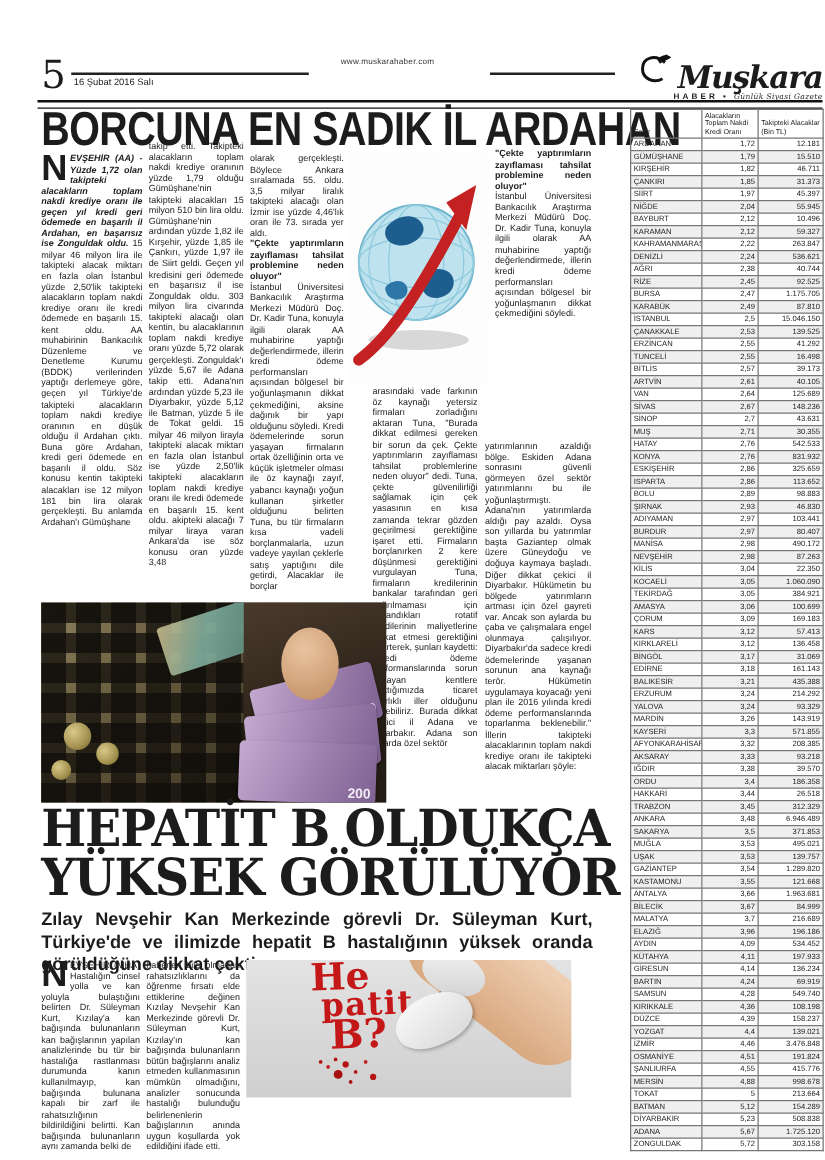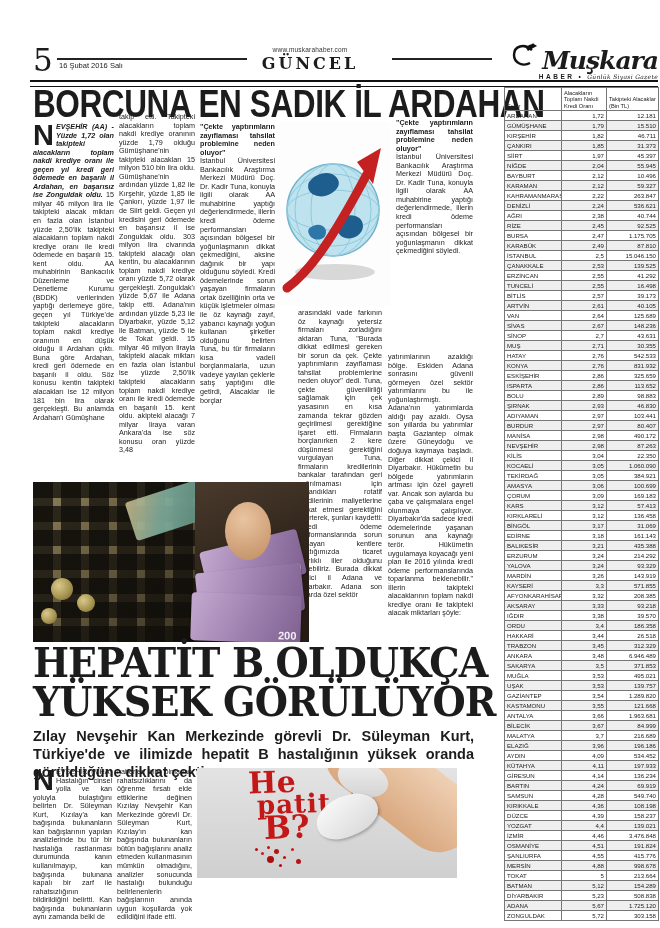--- a/index.html
+++ b/index.html
@@ -103,21 +103,20 @@
 </head>
 <body>
 
 <div class="page">
 
   <div class="abs pagenum">5</div>
   <div class="abs pn-line"></div>
   <div class="abs date">16 Şubat 2016 Salı</div>
   <div class="abs section-group">
     <div class="site-url">www.muskarahaber.com</div>
-    <div class="section-name">GÜNCEL</div>
   </div>
   <div class="abs sline-r"></div>
   <div class="abs logo">
     <div class="logo-row">
       <span style="margin-right:2px;">
         <svg width="30" height="26" viewBox="0 0 30 26">
           <path d="M22 8 C14 1, 4 4, 4 13 C4 21, 13 25, 20 21" fill="none" stroke="#111" stroke-width="2.4"></path>
           <path d="M16 6 C18 2, 24 1, 27 4 C24 6, 20 7, 18 9 Z" fill="#111"></path>
           <circle cx="23" cy="3" r="1.4" fill="#111"></circle>
         </svg>
@@ -134,20 +133,21 @@
 
   <div class="abs h1">BORCUNA EN SADIK İL ARDAHAN</div>
 
   <div class="abs col c1">
     <p><span class="dropcap">N</span><span class="bold">EVŞEHİR (AA) - Yüzde 1,72 olan takipteki alacakların toplam nakdi krediye oranı ile geçen yıl kredi geri ödemede en başarılı il Ardahan, en başarısız ise Zonguldak oldu.</span><span> 15 milyar 46 milyon lira ile takipteki alacak miktarı en fazla olan İstanbul yüzde 2,50'lik takipteki alacakların toplam nakdi krediye oranı ile kredi ödemede en başarılı 15. kent oldu. AA muhabirinin Bankacılık Düzenleme ve Denetleme Kurumu (BDDK) verilerinden yaptığı derlemeye göre, geçen yıl Türkiye'de takipteki alacakların toplam nakdi krediye oranının en düşük olduğu il Ardahan çıktı. Buna göre Ardahan, kredi geri ödemede en başarılı il oldu. Söz konusu kentin takipteki alacakları ise 12 milyon 181 bin lira olarak gerçekleşti. Bu anlamda Ardahan'ı Gümüşhane</span></p>
   </div>
   <div class="abs col c2">
     <p>takip etti. Takipteki alacakların toplam nakdi krediye oranının yüzde 1,79 olduğu Gümüşhane'nin takipteki alacakları 15 milyon 510 bin lira oldu. Gümüşhane'nin ardından yüzde 1,82 ile Kırşehir, yüzde 1,85 ile Çankırı, yüzde 1,97 ile de Siirt geldi. Geçen yıl kredisini geri ödemede en başarısız il ise Zonguldak oldu. 303 milyon lira civarında takipteki alacağı olan kentin, bu alacaklarının toplam nakdi krediye oranı yüzde 5,72 olarak gerçekleşti. Zonguldak'ı yüzde 5,67 ile Adana takip etti. Adana'nın ardından yüzde 5,23 ile Diyarbakır, yüzde 5,12 ile Batman, yüzde 5 ile de Tokat geldi. 15 milyar 46 milyon lirayla takipteki alacak miktarı en fazla olan İstanbul ise yüzde 2,50'lik takipteki alacakların toplam nakdi krediye oranı ile kredi ödemede en başarılı 15. kent oldu. akipteki alacağı 7 milyar liraya varan Ankara'da ise söz konusu oran yüzde 3,48</p>
   </div>
   <div class="abs col c3">
+    <p>olarak gerçekleşti. Böylece Ankara sıralamada 55. oldu. 3,5 milyar liralık takipteki alacağı olan İzmir ise yüzde 4,46'lık oran ile 73. sırada yer aldı.</p>
     <p class="qhead">"Çekte yaptırımların zayıflaması tahsilat problemine neden oluyor"</p>
     <p>İstanbul Üniversitesi Bankacılık Araştırma Merkezi Müdürü Doç. Dr. Kadir Tuna, konuyla ilgili olarak AA muhabirine yaptığı değerlendirmede, illerin kredi ödeme performansları açısından bölgesel bir yoğunlaşmanın dikkat çekmediğini, aksine dağınık bir yapı olduğunu söyledi. Kredi ödemelerinde sorun yaşayan firmaların ortak özelliğinin orta ve küçük işletmeler olması ile öz kaynağı zayıf, yabancı kaynağı yoğun kullanan şirketler olduğunu belirten Tuna, bu tür firmaların kısa vadeli borçlanmalarla, uzun vadeye yayılan çeklerle satış yaptığını dile getirdi, Alacaklar ile borçlar</p>
   </div>
 
   <div class="abs globe-ph">
     <svg width="112" height="184" viewBox="0 0 112 184">
       <ellipse cx="56" cy="150" rx="40" ry="8" fill="#d8d8d8"></ellipse>
       <circle cx="54" cy="88" r="46" fill="#bfe3ee"></circle>
       <circle cx="54" cy="88" r="46" fill="none" stroke="#6fb4cc" stroke-width="1.5"></circle>
       <ellipse cx="54" cy="88" rx="22" ry="46" fill="none" stroke="#8ecadd" stroke-width="1"></ellipse>

